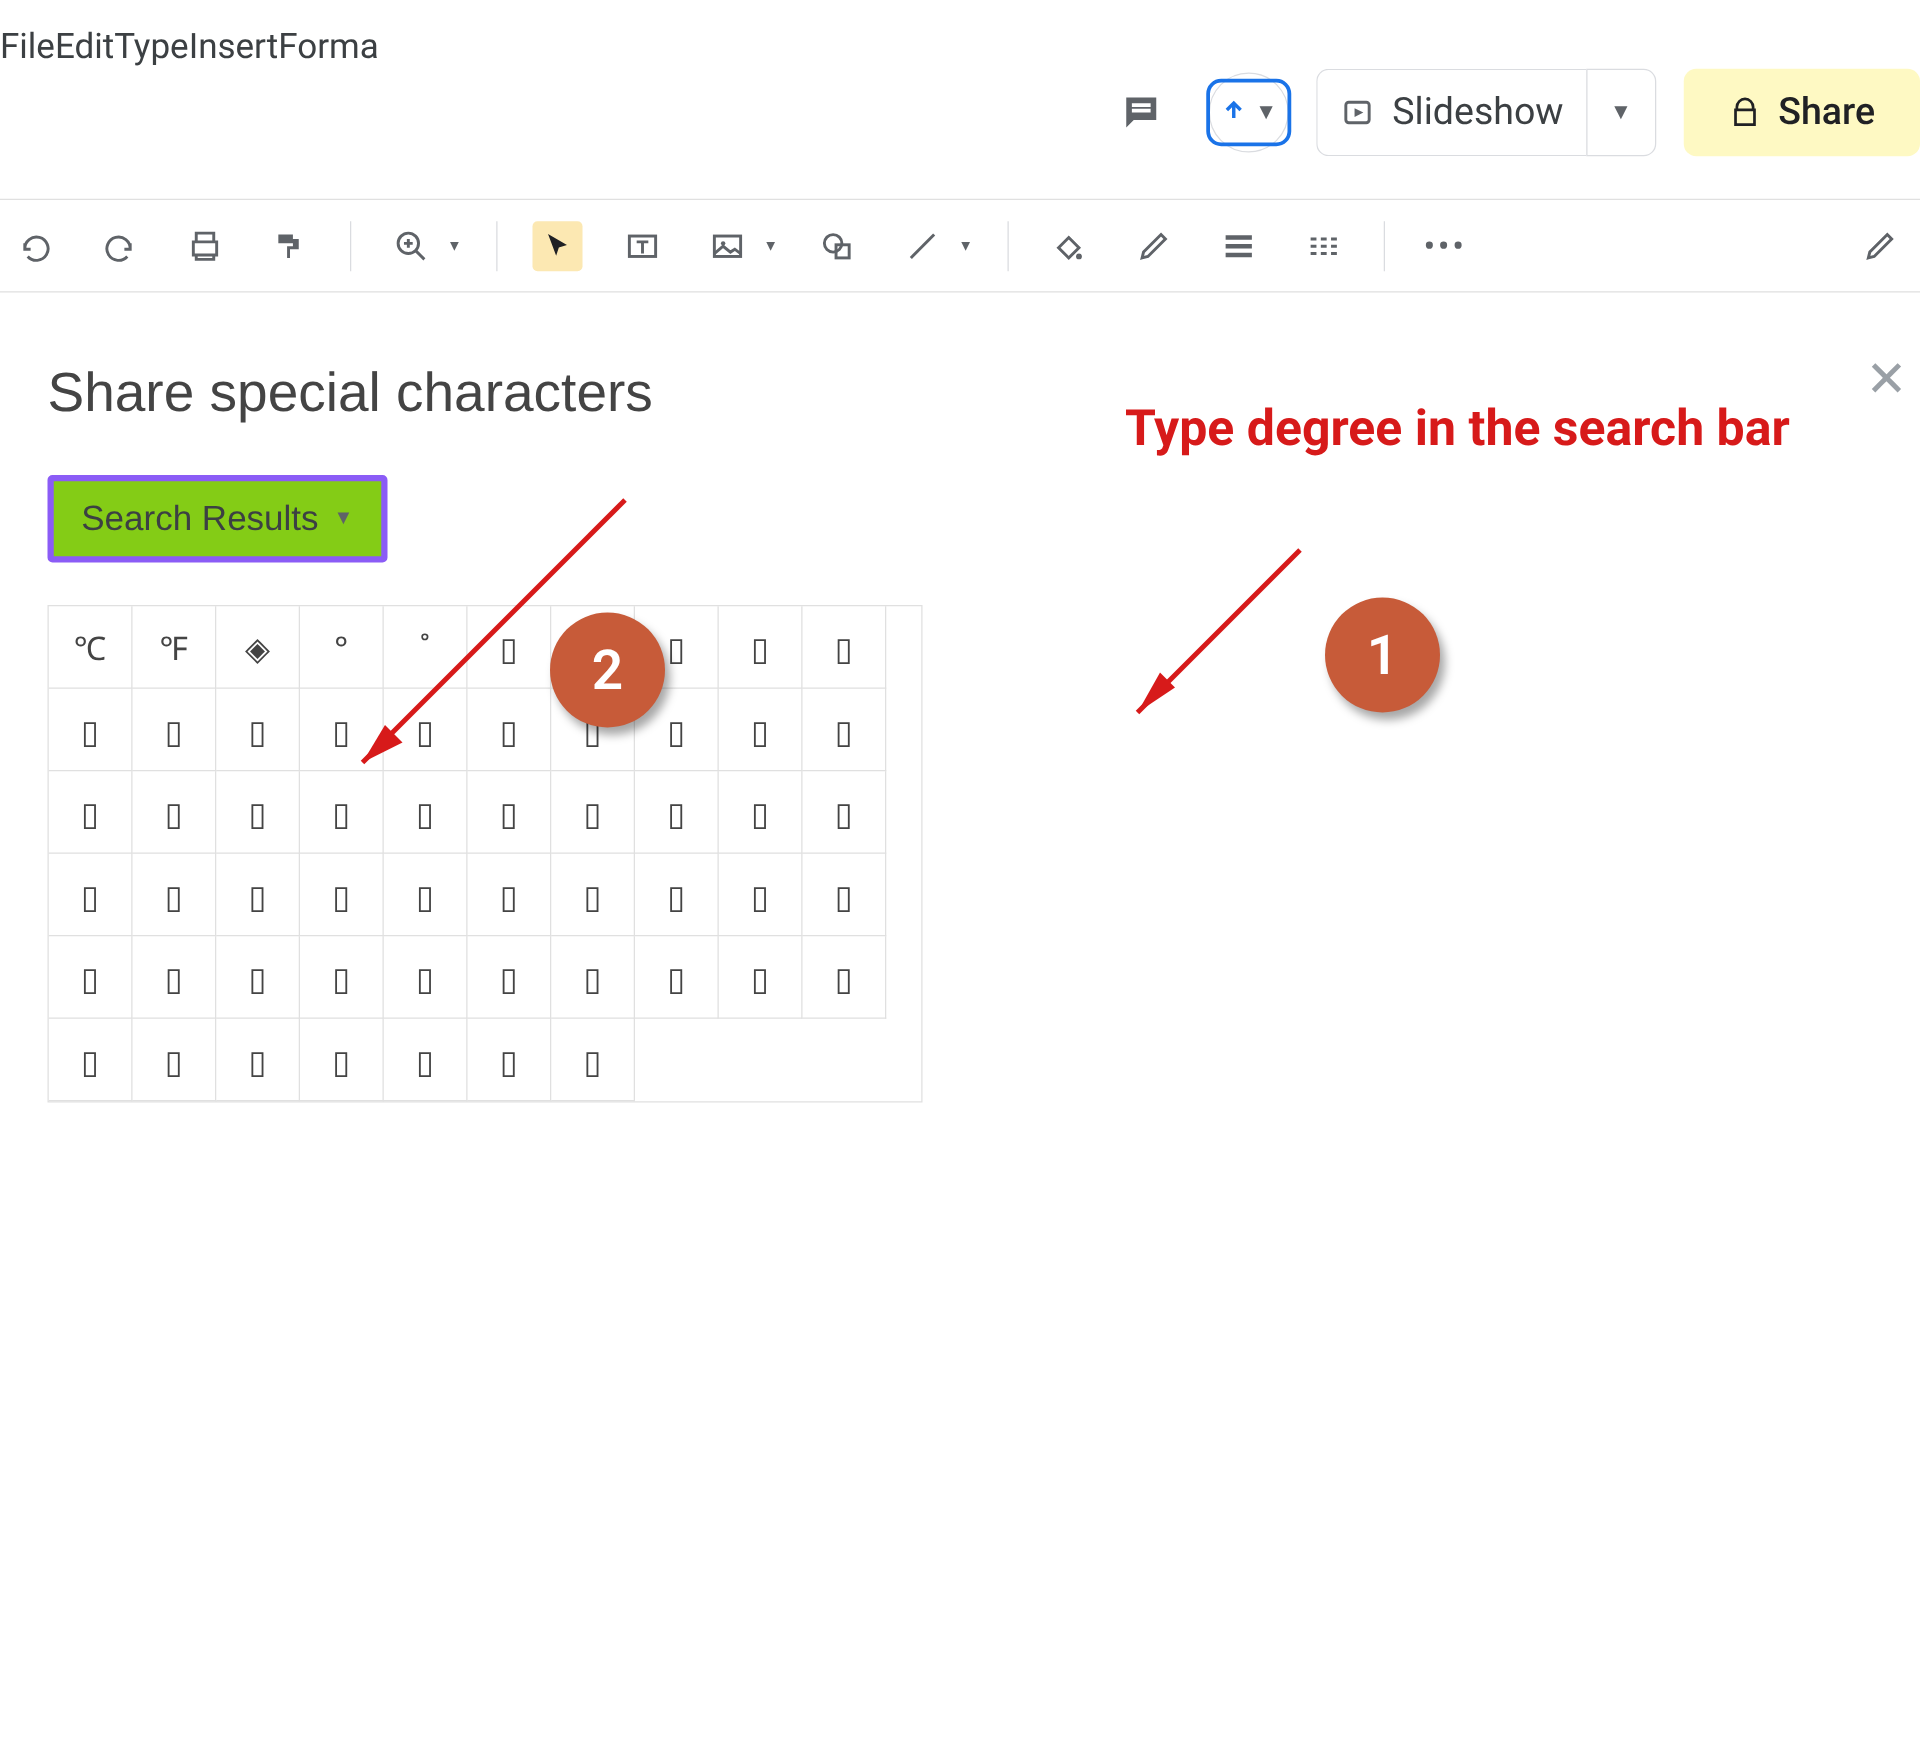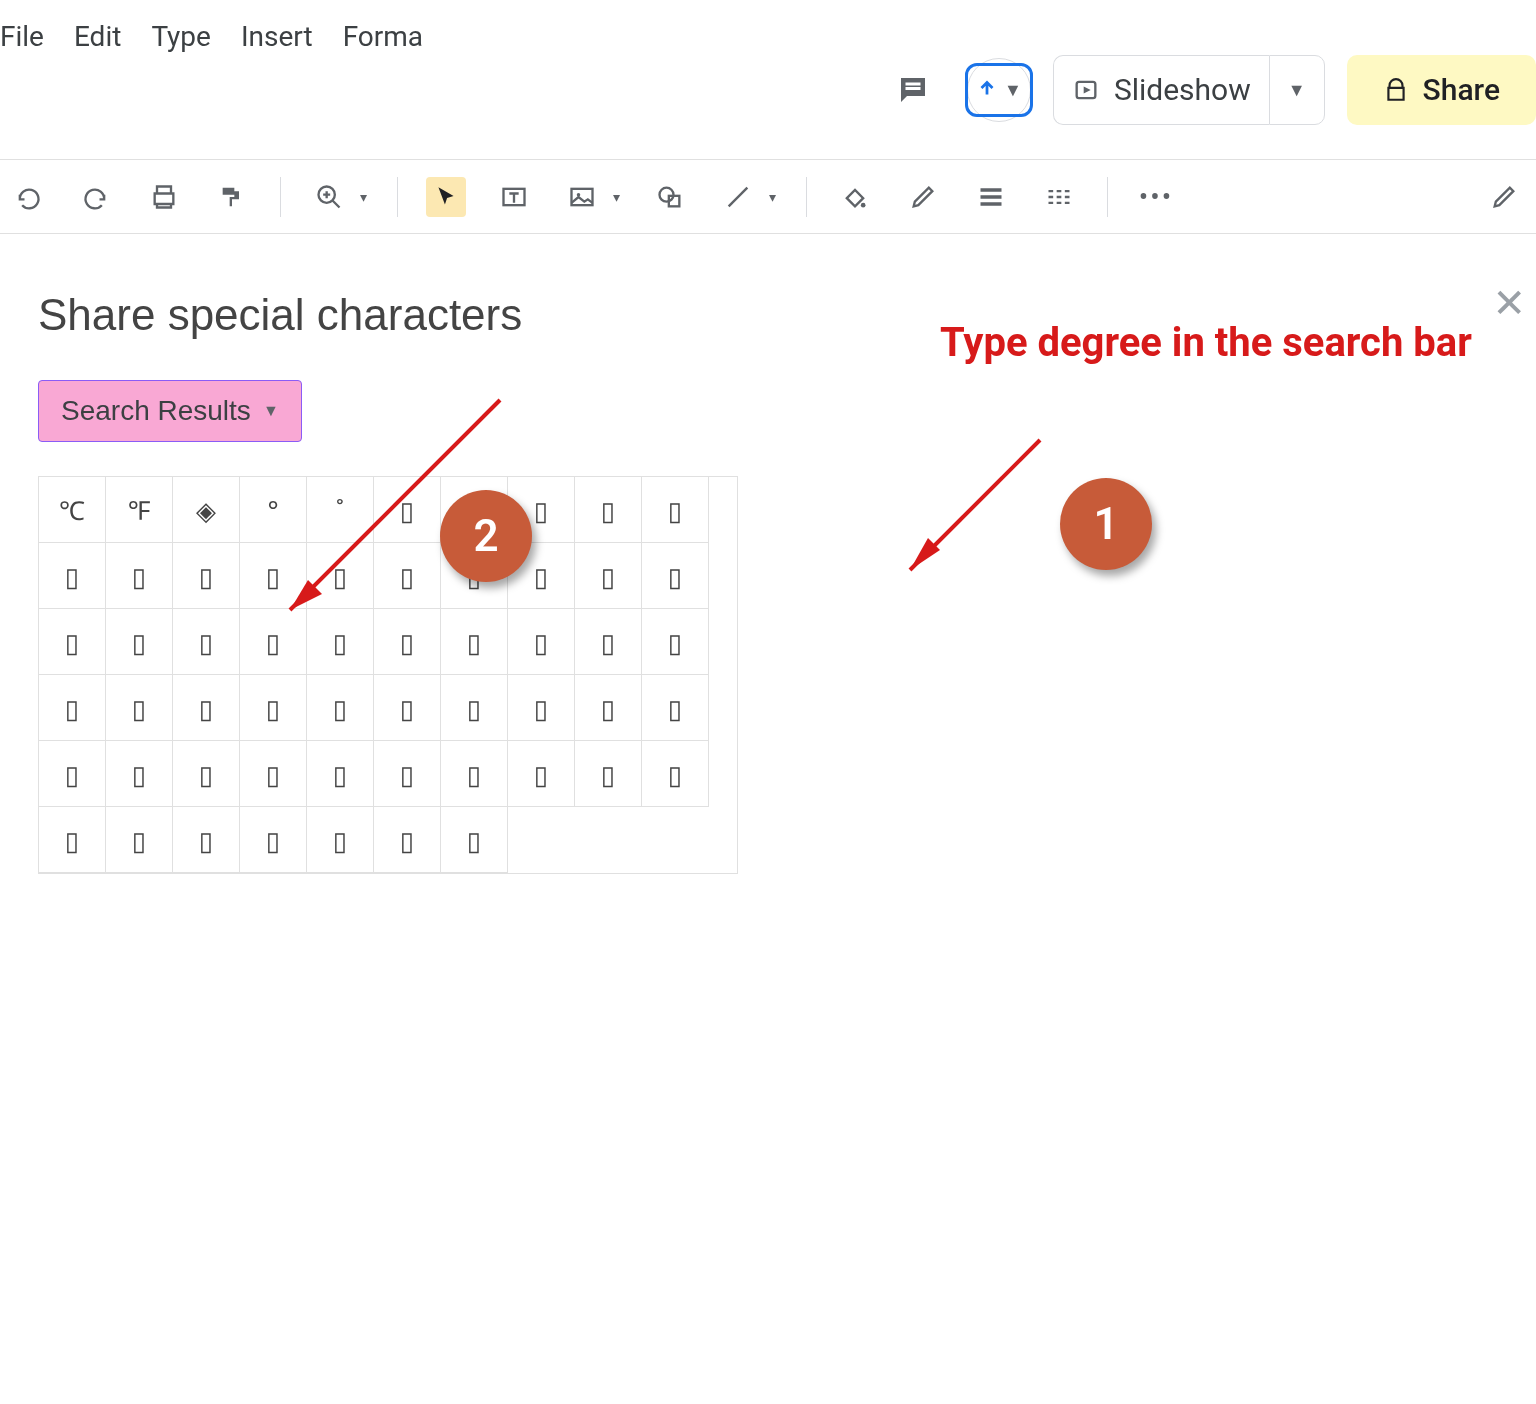--- a/index.html
+++ b/index.html
@@ -40,21 +40,20 @@
     text-overflow: ellipsis;
     max-width: 230px;
   }
   .title-icon {
     width: 30px; height: 30px;
     color: #5f6368;
     display: flex; align-items: center; justify-content: center;
   }
   .menu-row {
     display: flex;
-    gap: 30px;
     padding: 12px 0 0 0;
     font-size: 28px;
     color: #3c4043;
   }
   .menu-item { cursor: pointer; }
 
   .right-chrome {
     flex: 1;
     display: flex;
     align-items: center;
@@ -147,24 +146,24 @@
     font-size:44px; font-weight:400; color:#444; margin-bottom:40px;
   }
   .dialog-cols {
     display:flex; gap:60px;
   }
   .col-left { flex:0 0 700px; }
   .col-right { flex:1; }
 
   .dropdown {
     display:inline-flex; align-items:center; gap:12px;
-    border:1px solid #8b5cf6; border-radius:4px;
+    border:5px solid #8b5cf6; border-radius:4px;
     padding: 14px 22px; font-size:28px; color:#3c4043;
     margin-bottom: 34px;
-    background:#f9a8d4;
+    background:#84cc16;
   }
 
   .char-grid {
     border:1px solid #e0e0e0;
     display:grid;
     grid-template-columns: repeat(10, 67px);
   }
   .char-cell {
     width:67px; height:66px;
     border-right:1px solid #e0e0e0;
@@ -207,21 +206,20 @@
     position:absolute;
     width:92px; height:92px; border-radius:50%;
     background:#c75b39; color:#fff;
     display:flex; align-items:center; justify-content:center;
     font-size:44px; font-weight:600;
     box-shadow: 4px 6px 8px rgba(0,0,0,.35);
   }
   .anno-text{
     position:absolute; color:#d71a1a; font-size:40px; font-weight:700;
     line-height:1.25;
-    margin-left:40px;
   }
   svg.arrow { position:absolute; overflow:visible; }
   .arrow line { stroke:#d71a1a; stroke-width:4; }
   .arrow polygon{ fill:#d71a1a; }
 
   
   svg.ico { width:28px; height:28px; stroke:#5f6368; fill:none; stroke-width:2; }
 </style>
 </head>
 <body>

